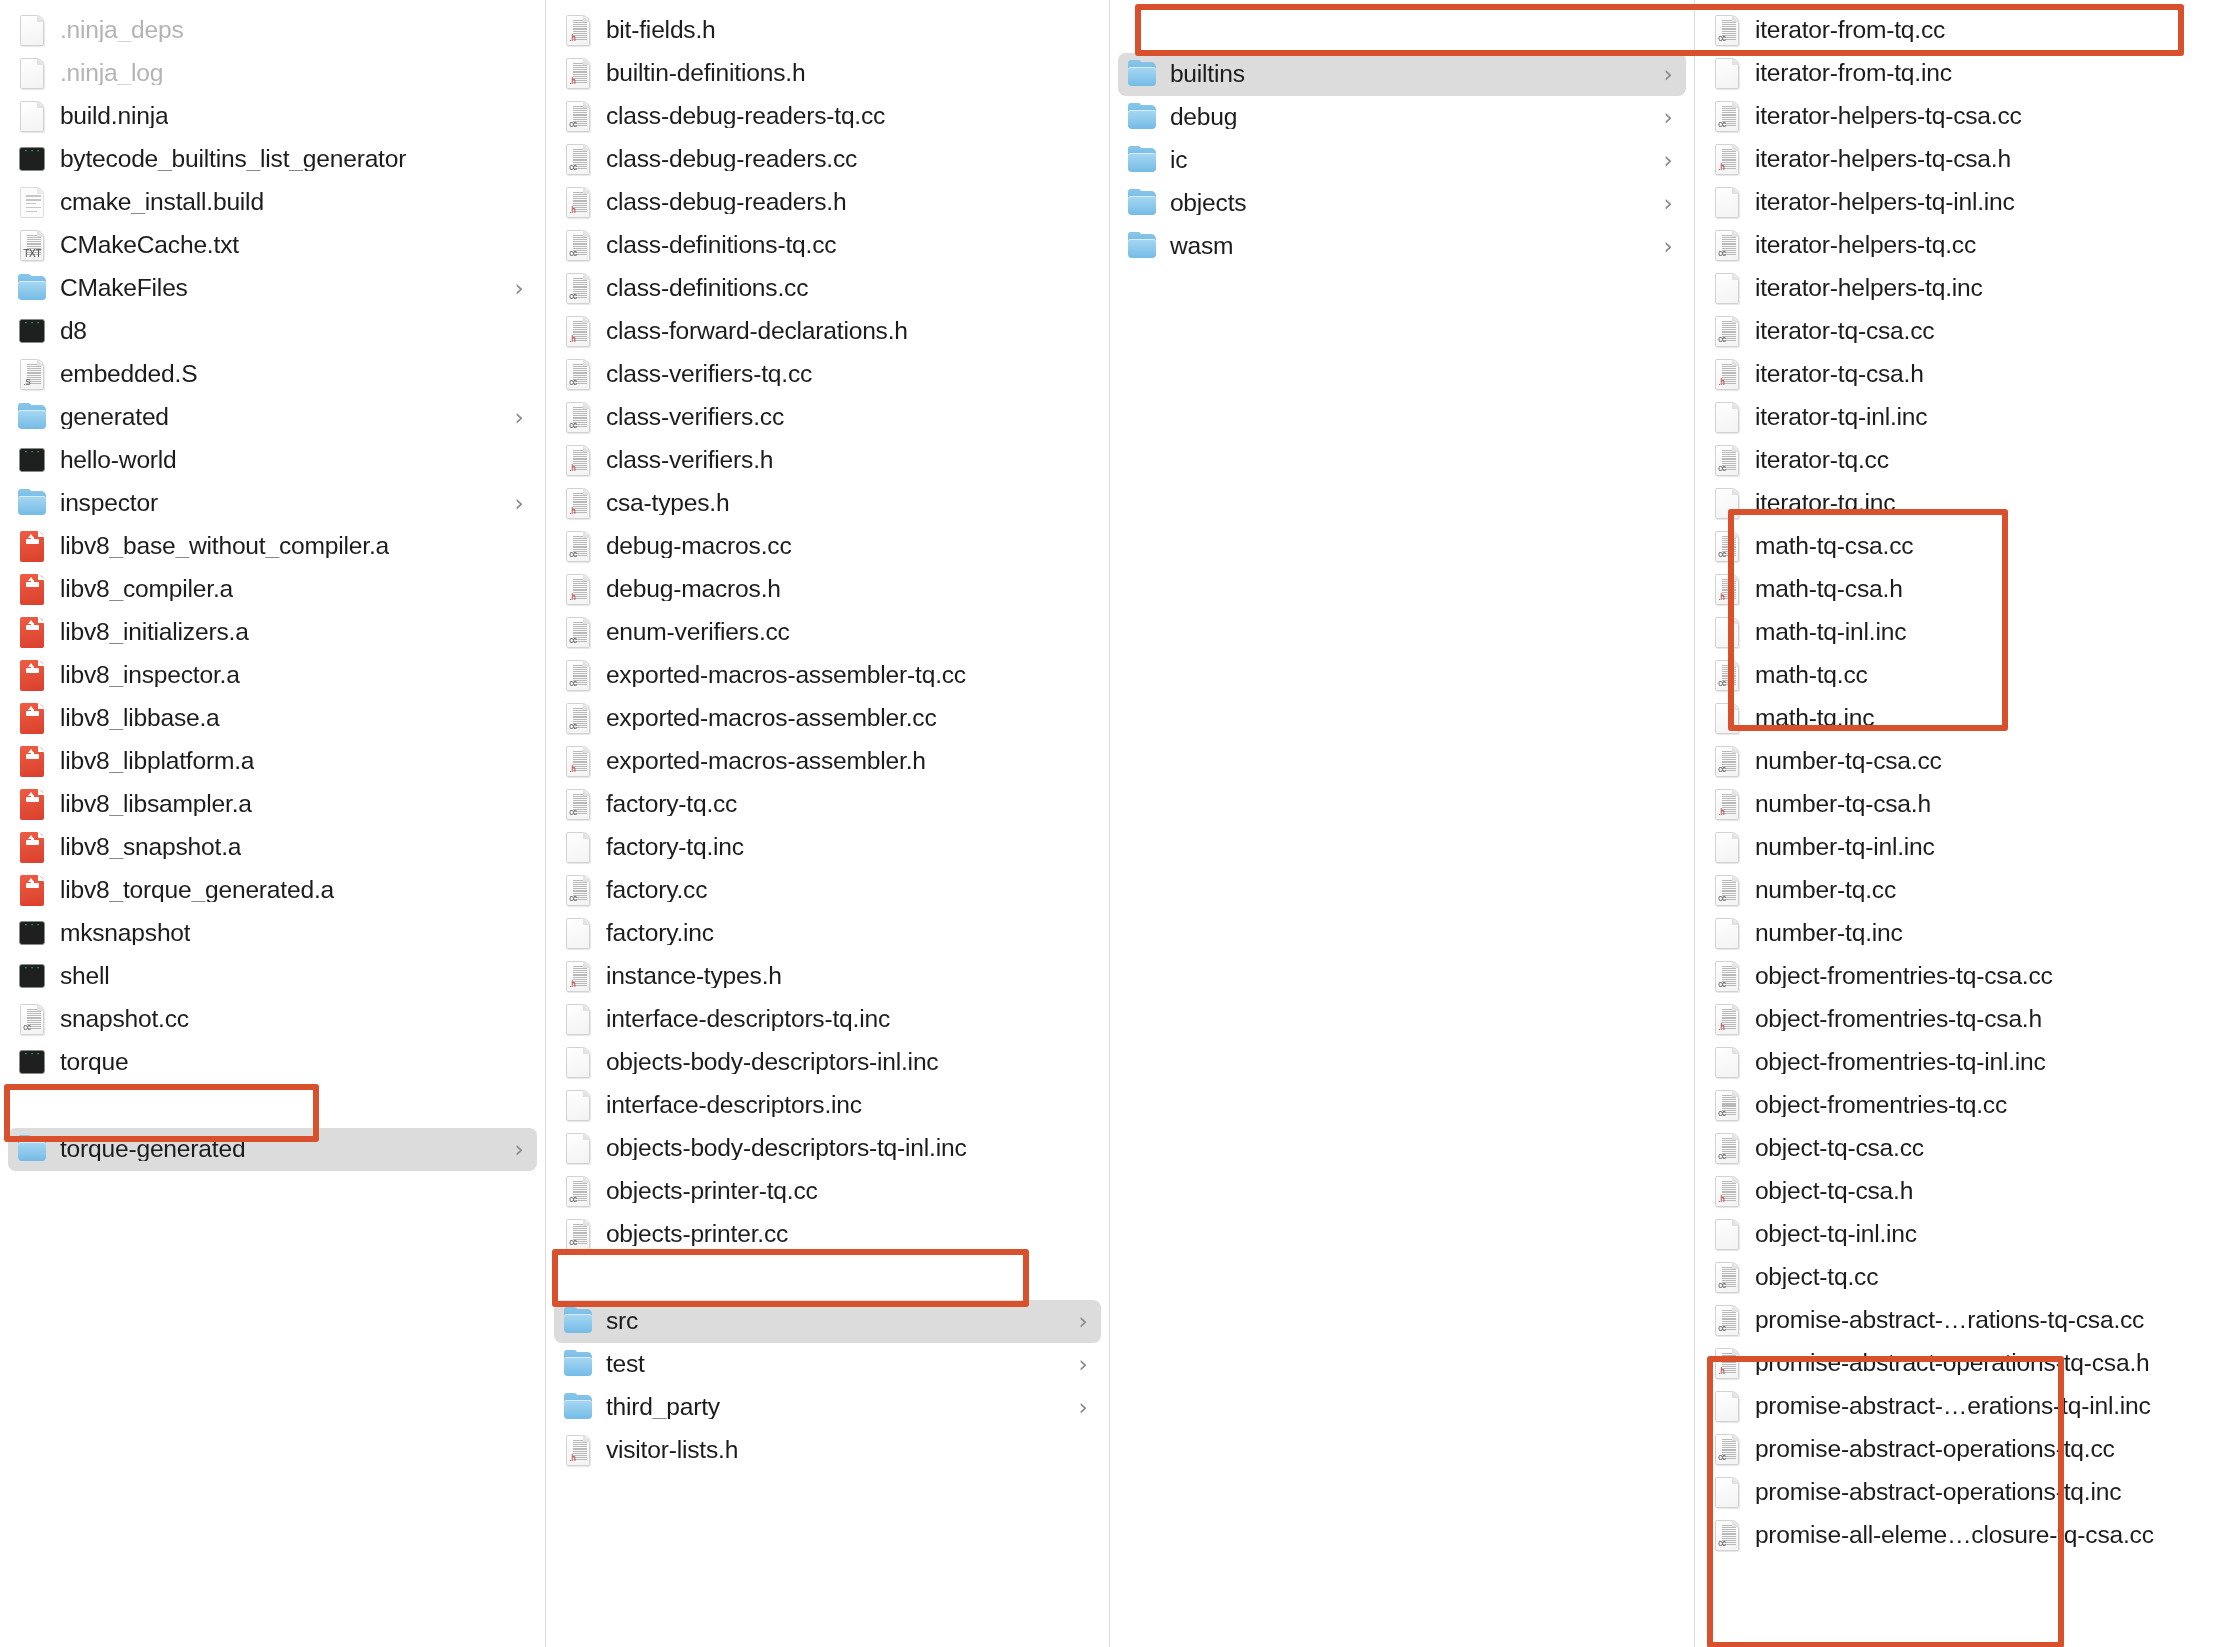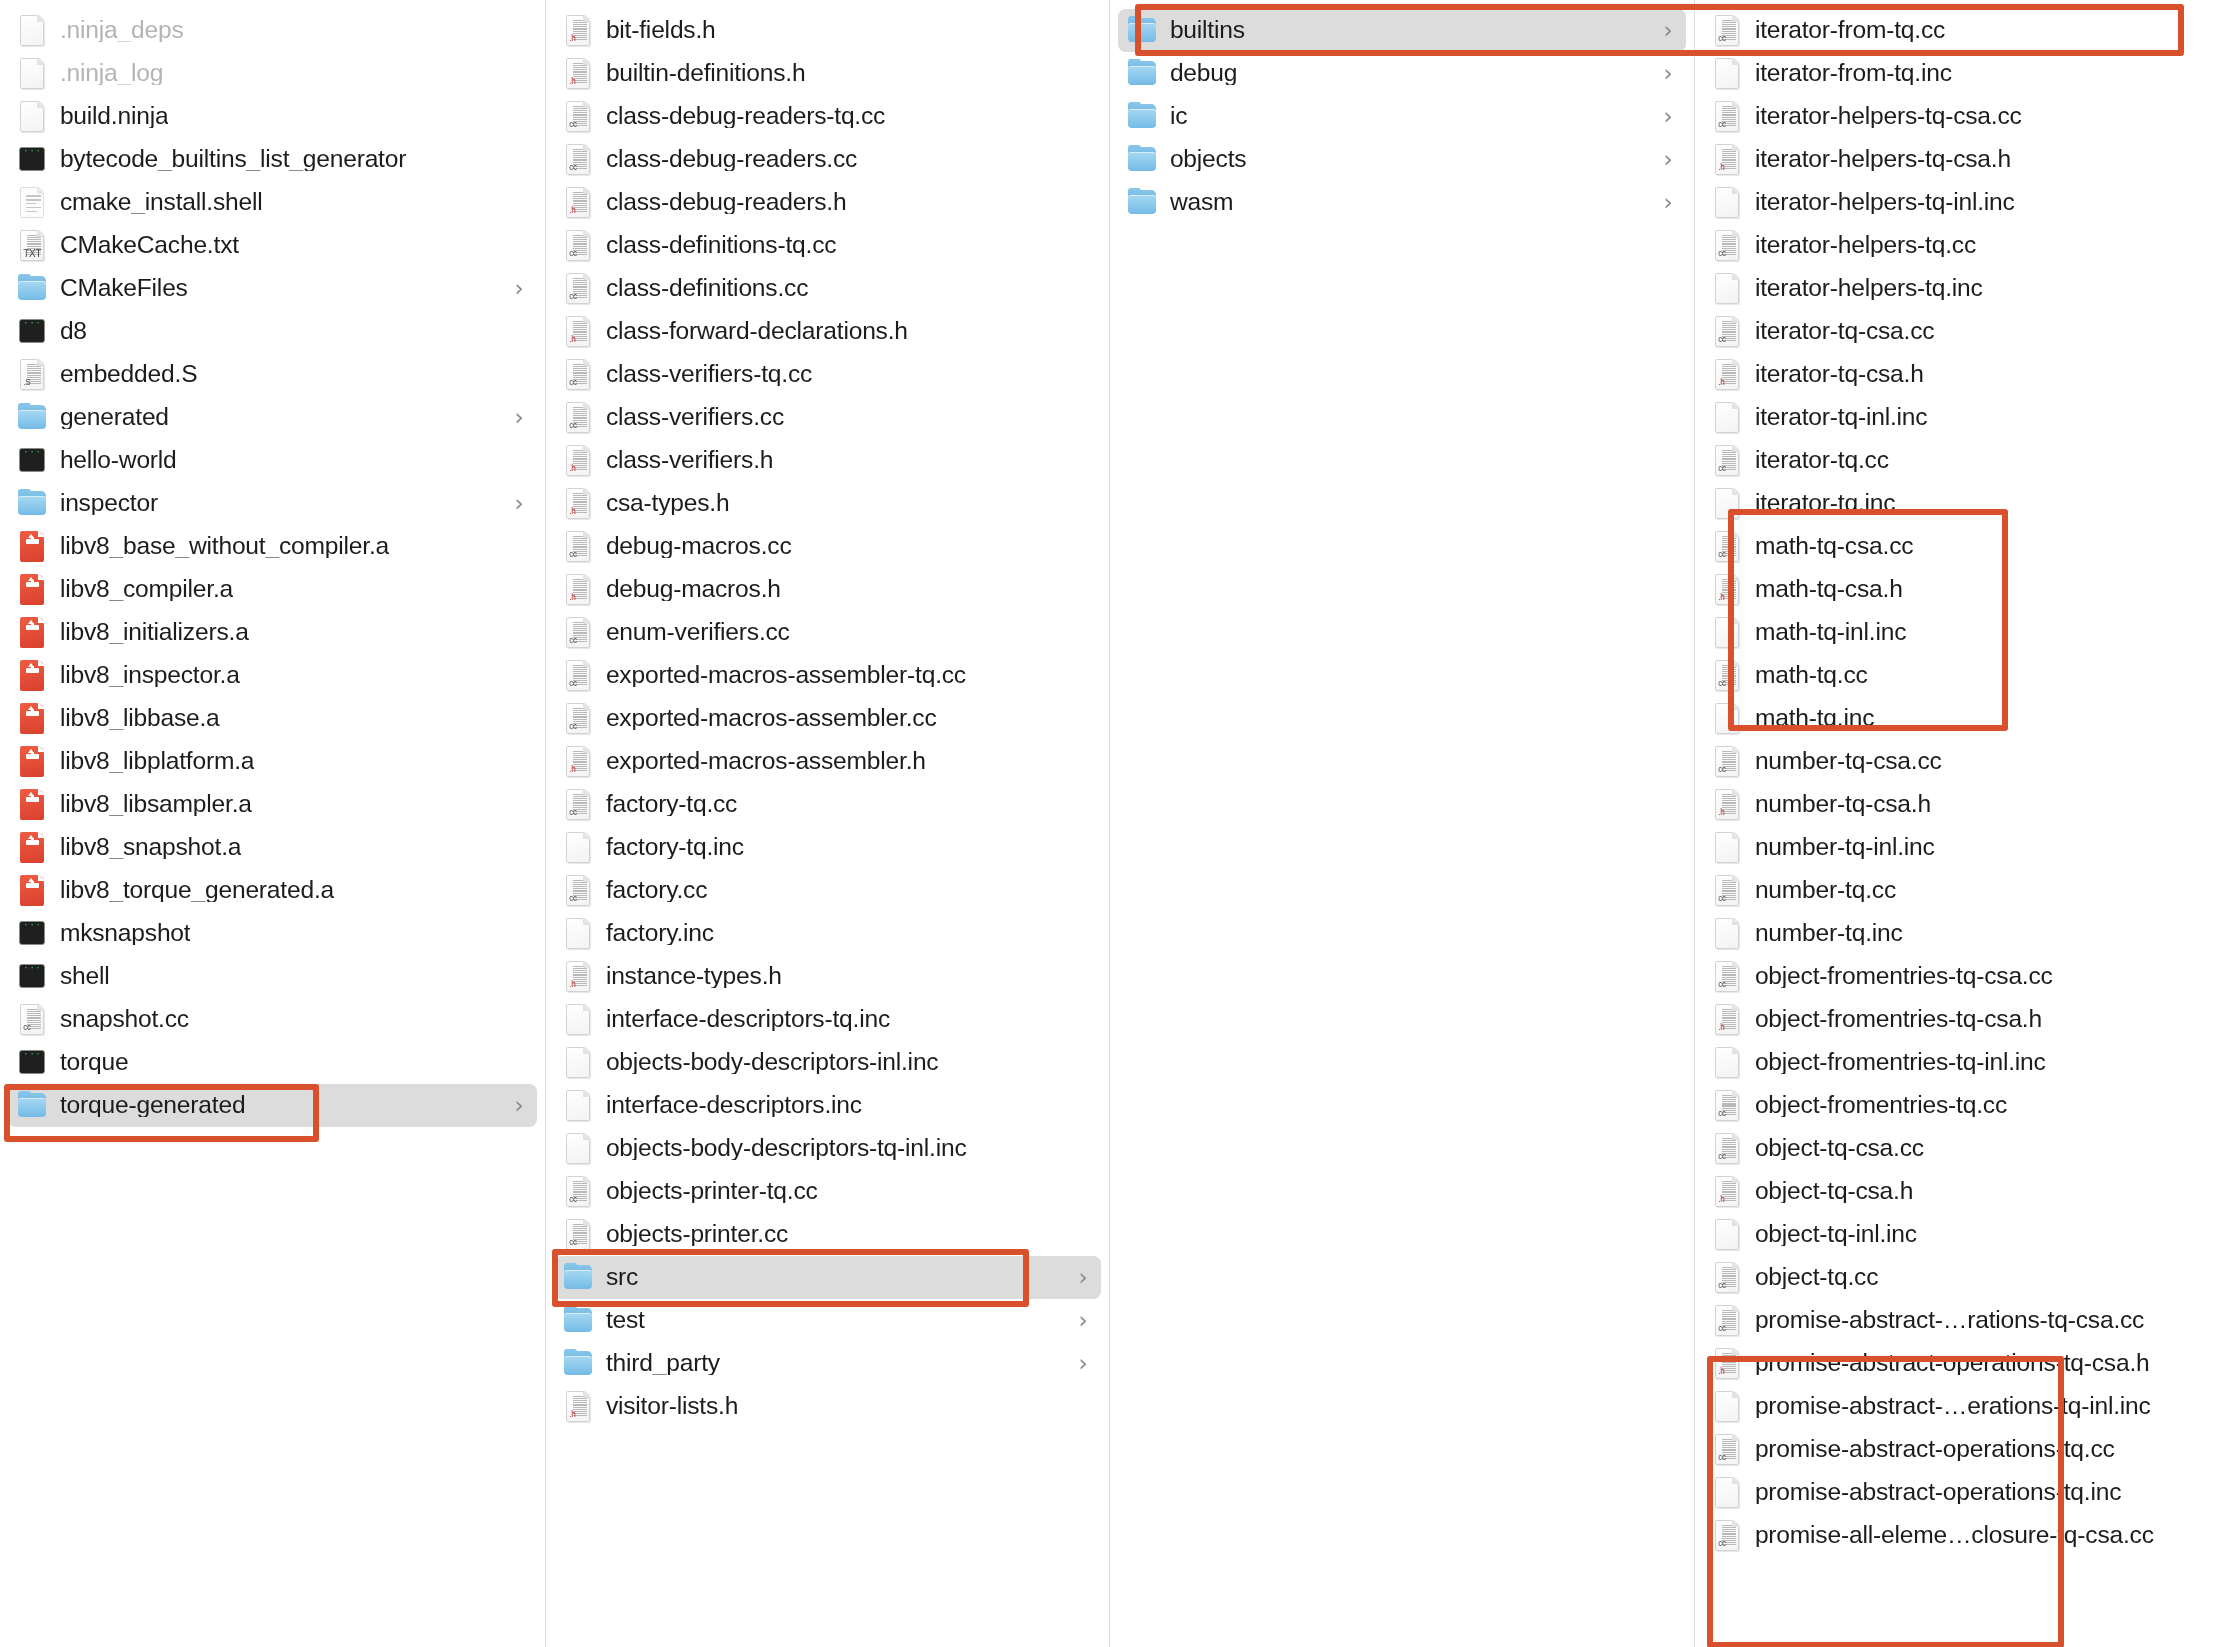--- a/index.html
+++ b/index.html
@@ -35,21 +35,21 @@
   .row {
     position: relative;
     height: 43px;
     display: flex;
     align-items: center;
     padding-left: 9.7px;
     padding-right: 13.5px;
     margin: 0 7.7px;
     border-radius: 7.7px;
   }
-  .row.selected { background: #dcdcdc; }
+  .row.selected { background: #dcdcdc; margin-top: 44px; }
 
   .icon {
     position: relative;
     width: 29px; height: 33px;
     flex: 0 0 29px;
     margin-right: 13.5px;
   }
   .label {
     font-size: 24.6px;
     color: #1c1c1c;
@@ -198,21 +198,21 @@
       <div class="row">
         <span class="icon">
           <span class="ic-script">
             <span class="ln" style="top:7.7px"></span>
             <span class="ln" style="top:11.6px"></span>
             <span class="ln" style="top:15.4px;width:9.7px"></span>
             <span class="ln" style="top:19.3px"></span>
             <span class="ln" style="top:23px;width:10.6px"></span>
           </span>
         </span>
-        <span class="label">cmake_install.shell</span>
+        <span class="label">cmake_install.build</span>
       </div>
       <div class="row">
         <span class="icon">
           <span class="ic-doc">
             <span class="ic-lines dense"></span>
             <span class="ic-tag" style="font-size:10px">TXT</span>
           </span>
         </span>
         <span class="label">CMakeCache.txt</span>
       </div>

